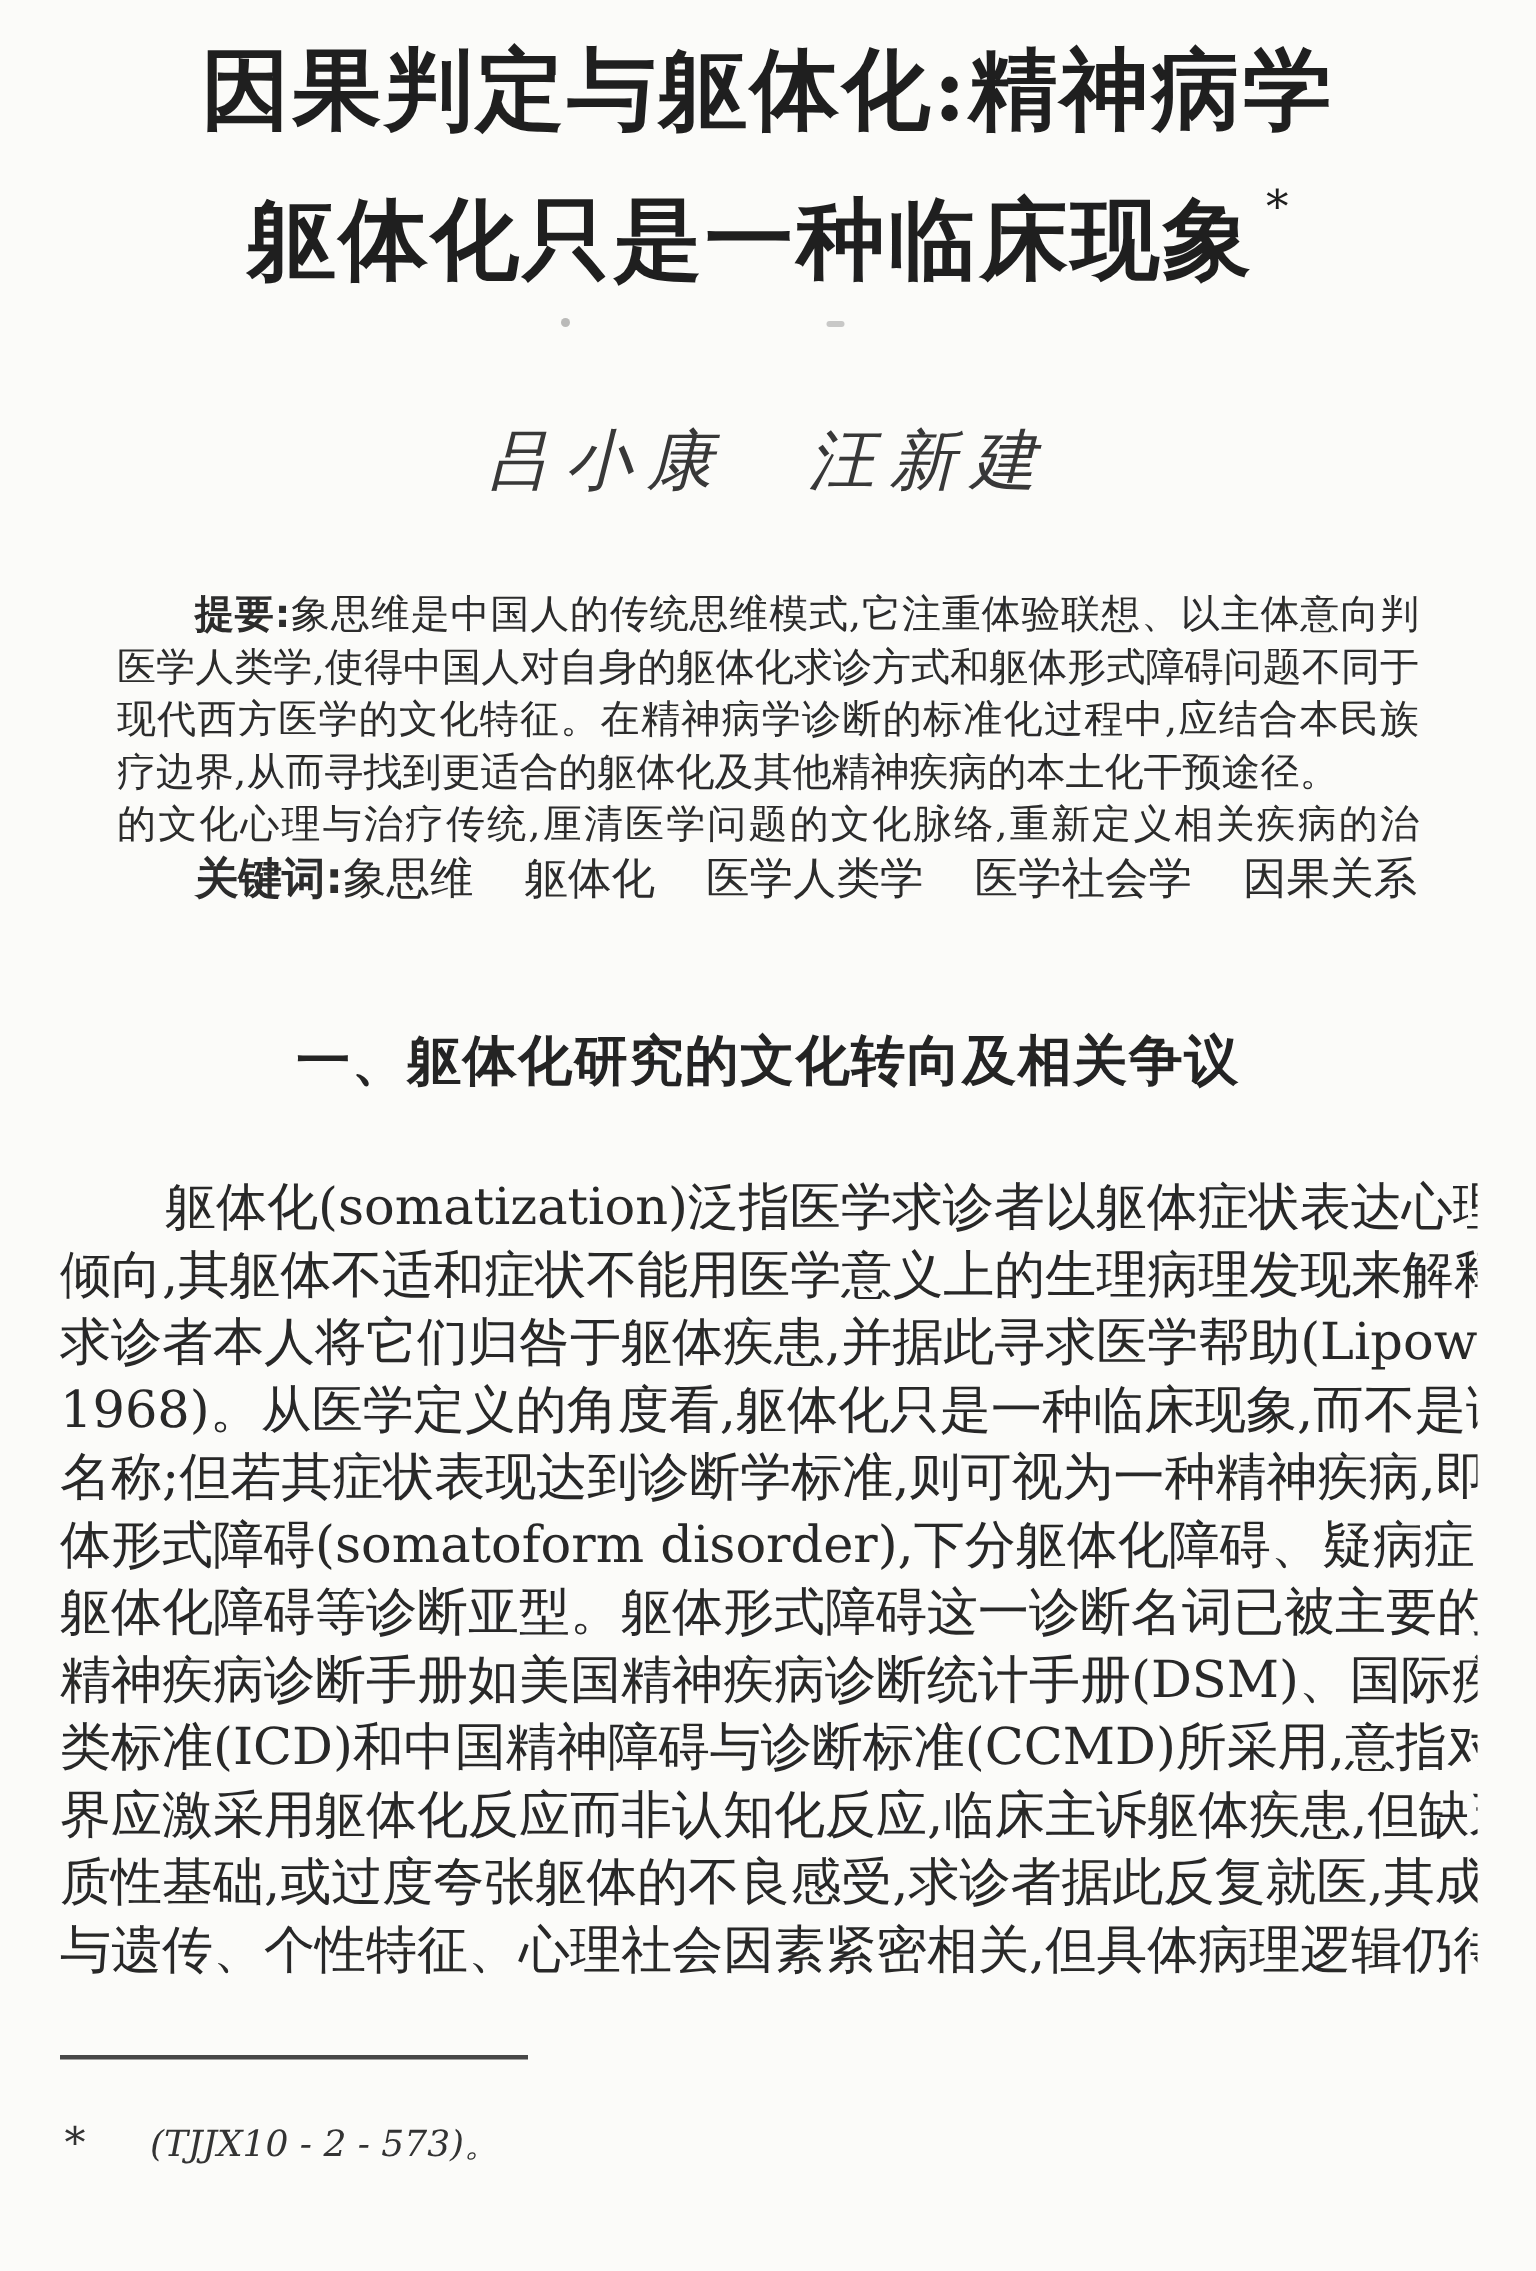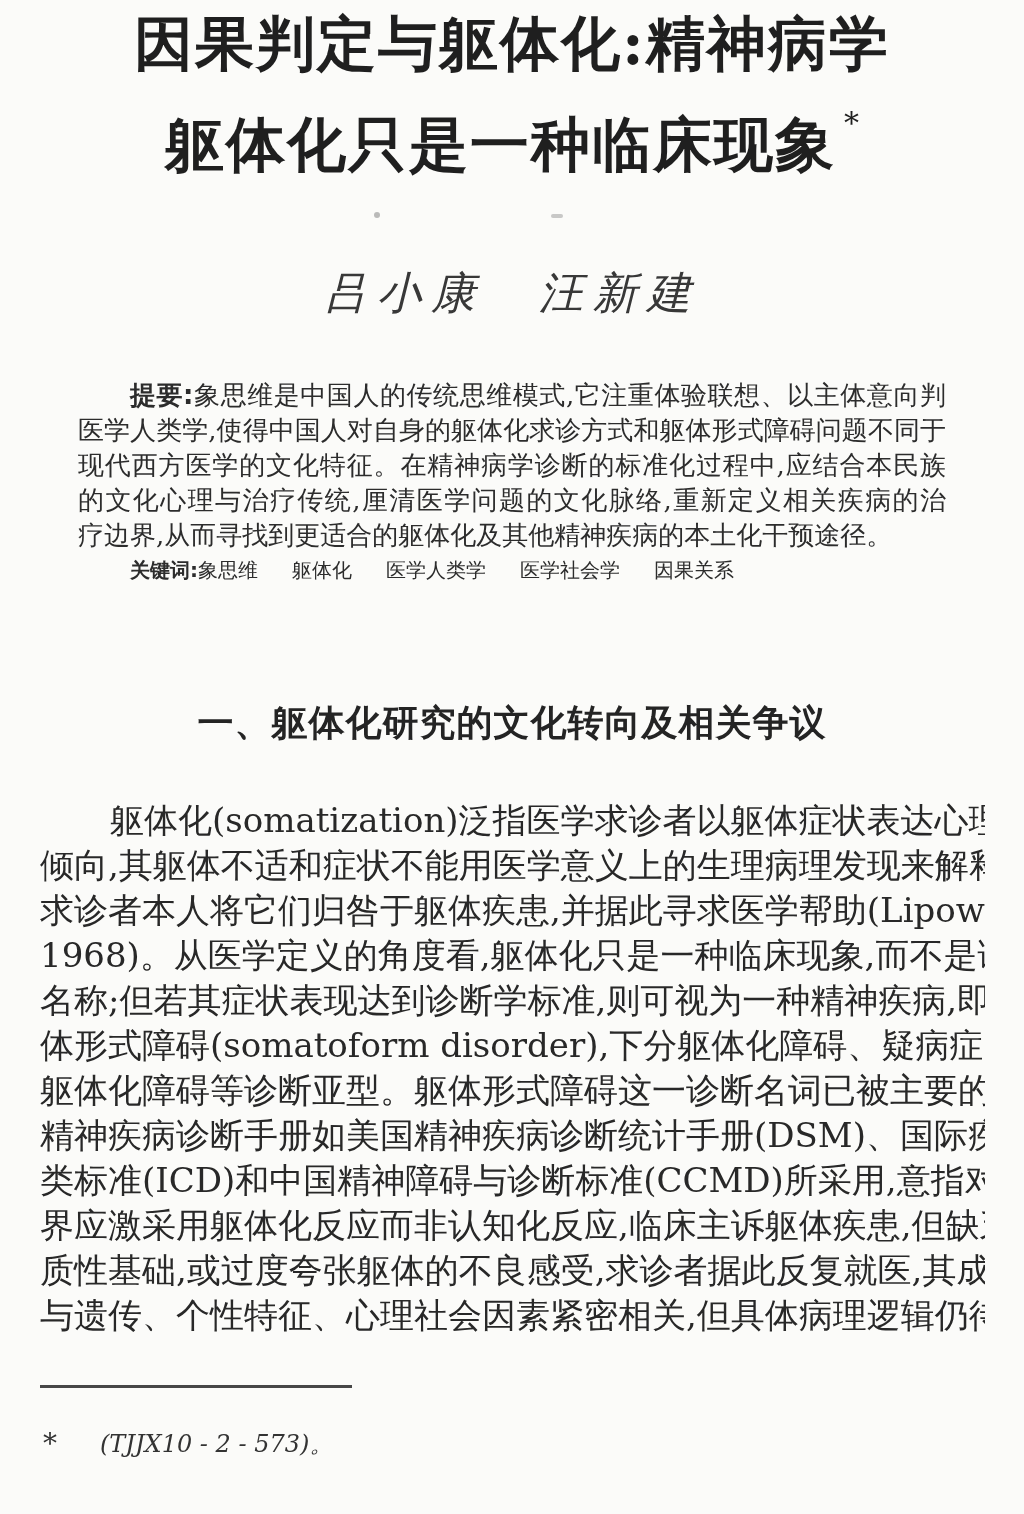--- a/index.html
+++ b/index.html
@@ -9,21 +9,21 @@
     overflow: hidden;
     font-family: "DejaVu Serif", "Liberation Serif", serif;
   }
   .page {
     position: relative;
     width: 1024px; height: 1514px;
     color: #2c2c2c;
   }
   
   .title {
-    padding-top: 4px;
+    padding-top: 20px;
     text-align: center;
     font-weight: 700;
     font-size: 59px;
     line-height: 79px;
     letter-spacing: 2px;
     color: #1f1f1f;
     white-space: nowrap;
   }
   .title .mark {
     font-size: 30px;
@@ -55,34 +55,34 @@
     white-space: nowrap;
   }
   
   .abstract {
     margin: 62px 78px 0 78px;
     font-size: 26px;
     line-height: 35px;
   }
   .keywords {
     margin: 0 78px;
-    font-size: 20px;
+    font-size: 29px;
     line-height: 35px;
   }
   .a-line { white-space: nowrap; overflow: hidden; }
   .jfull { text-align: justify; text-align-last: justify; }
   .indent26 { text-indent: 52px; }
   .lbl {
     font-family: "DejaVu Sans", "Liberation Sans", sans-serif;
     font-weight: 700;
   }
   .kw + .kw { margin-left: 34px; }
   
   .section {
-    margin-top: 110px;
+    margin-top: 80px;
     text-align: center;
     font-family: "DejaVu Sans", "Liberation Sans", sans-serif;
     font-weight: 700;
     font-size: 36px;
     line-height: 50px;
     letter-spacing: 1px;
     color: #242424;
     white-space: nowrap;
   }
   
@@ -130,22 +130,22 @@
 
   <div class="speck1"></div>
   <div class="speck2"></div>
 
   <div class="authors">吕小康　汪新建</div>
 
   <div class="abstract">
     <div class="a-line jfull indent26"><span class="lbl">提要:</span><span>象思维是中国人的传统思维模式,它注重体验联想、以主体意向判</span></div>
     <div class="a-line jfull">医学人类学,使得中国人对自身的躯体化求诊方式和躯体形式障碍问题不同于</div>
     <div class="a-line jfull">现代西方医学的文化特征。在精神病学诊断的标准化过程中,应结合本民族</div>
+    <div class="a-line">疗边界,从而寻找到更适合的躯体化及其他精神疾病的本土化干预途径。</div>
     <div class="a-line jfull">的文化心理与治疗传统,厘清医学问题的文化脉络,重新定义相关疾病的治</div>
-    <div class="a-line">疗边界,从而寻找到更适合的躯体化及其他精神疾病的本土化干预途径。</div>
   </div>
 
   <div class="keywords">
     <div class="a-line indent26"><span class="lbl">关键词:</span><span class="kw">象思维</span><span class="kw">躯体化</span><span class="kw">医学人类学</span><span class="kw">医学社会学</span><span class="kw">因果关系</span></div>
   </div>
 
   <div class="section">一、躯体化研究的文化转向及相关争议</div>
 
   <div class="bodytext">
     <div class="b-line jfull indent34">躯体化(somatization)泛指医学求诊者以躯体症状表达心理不适的</div>

